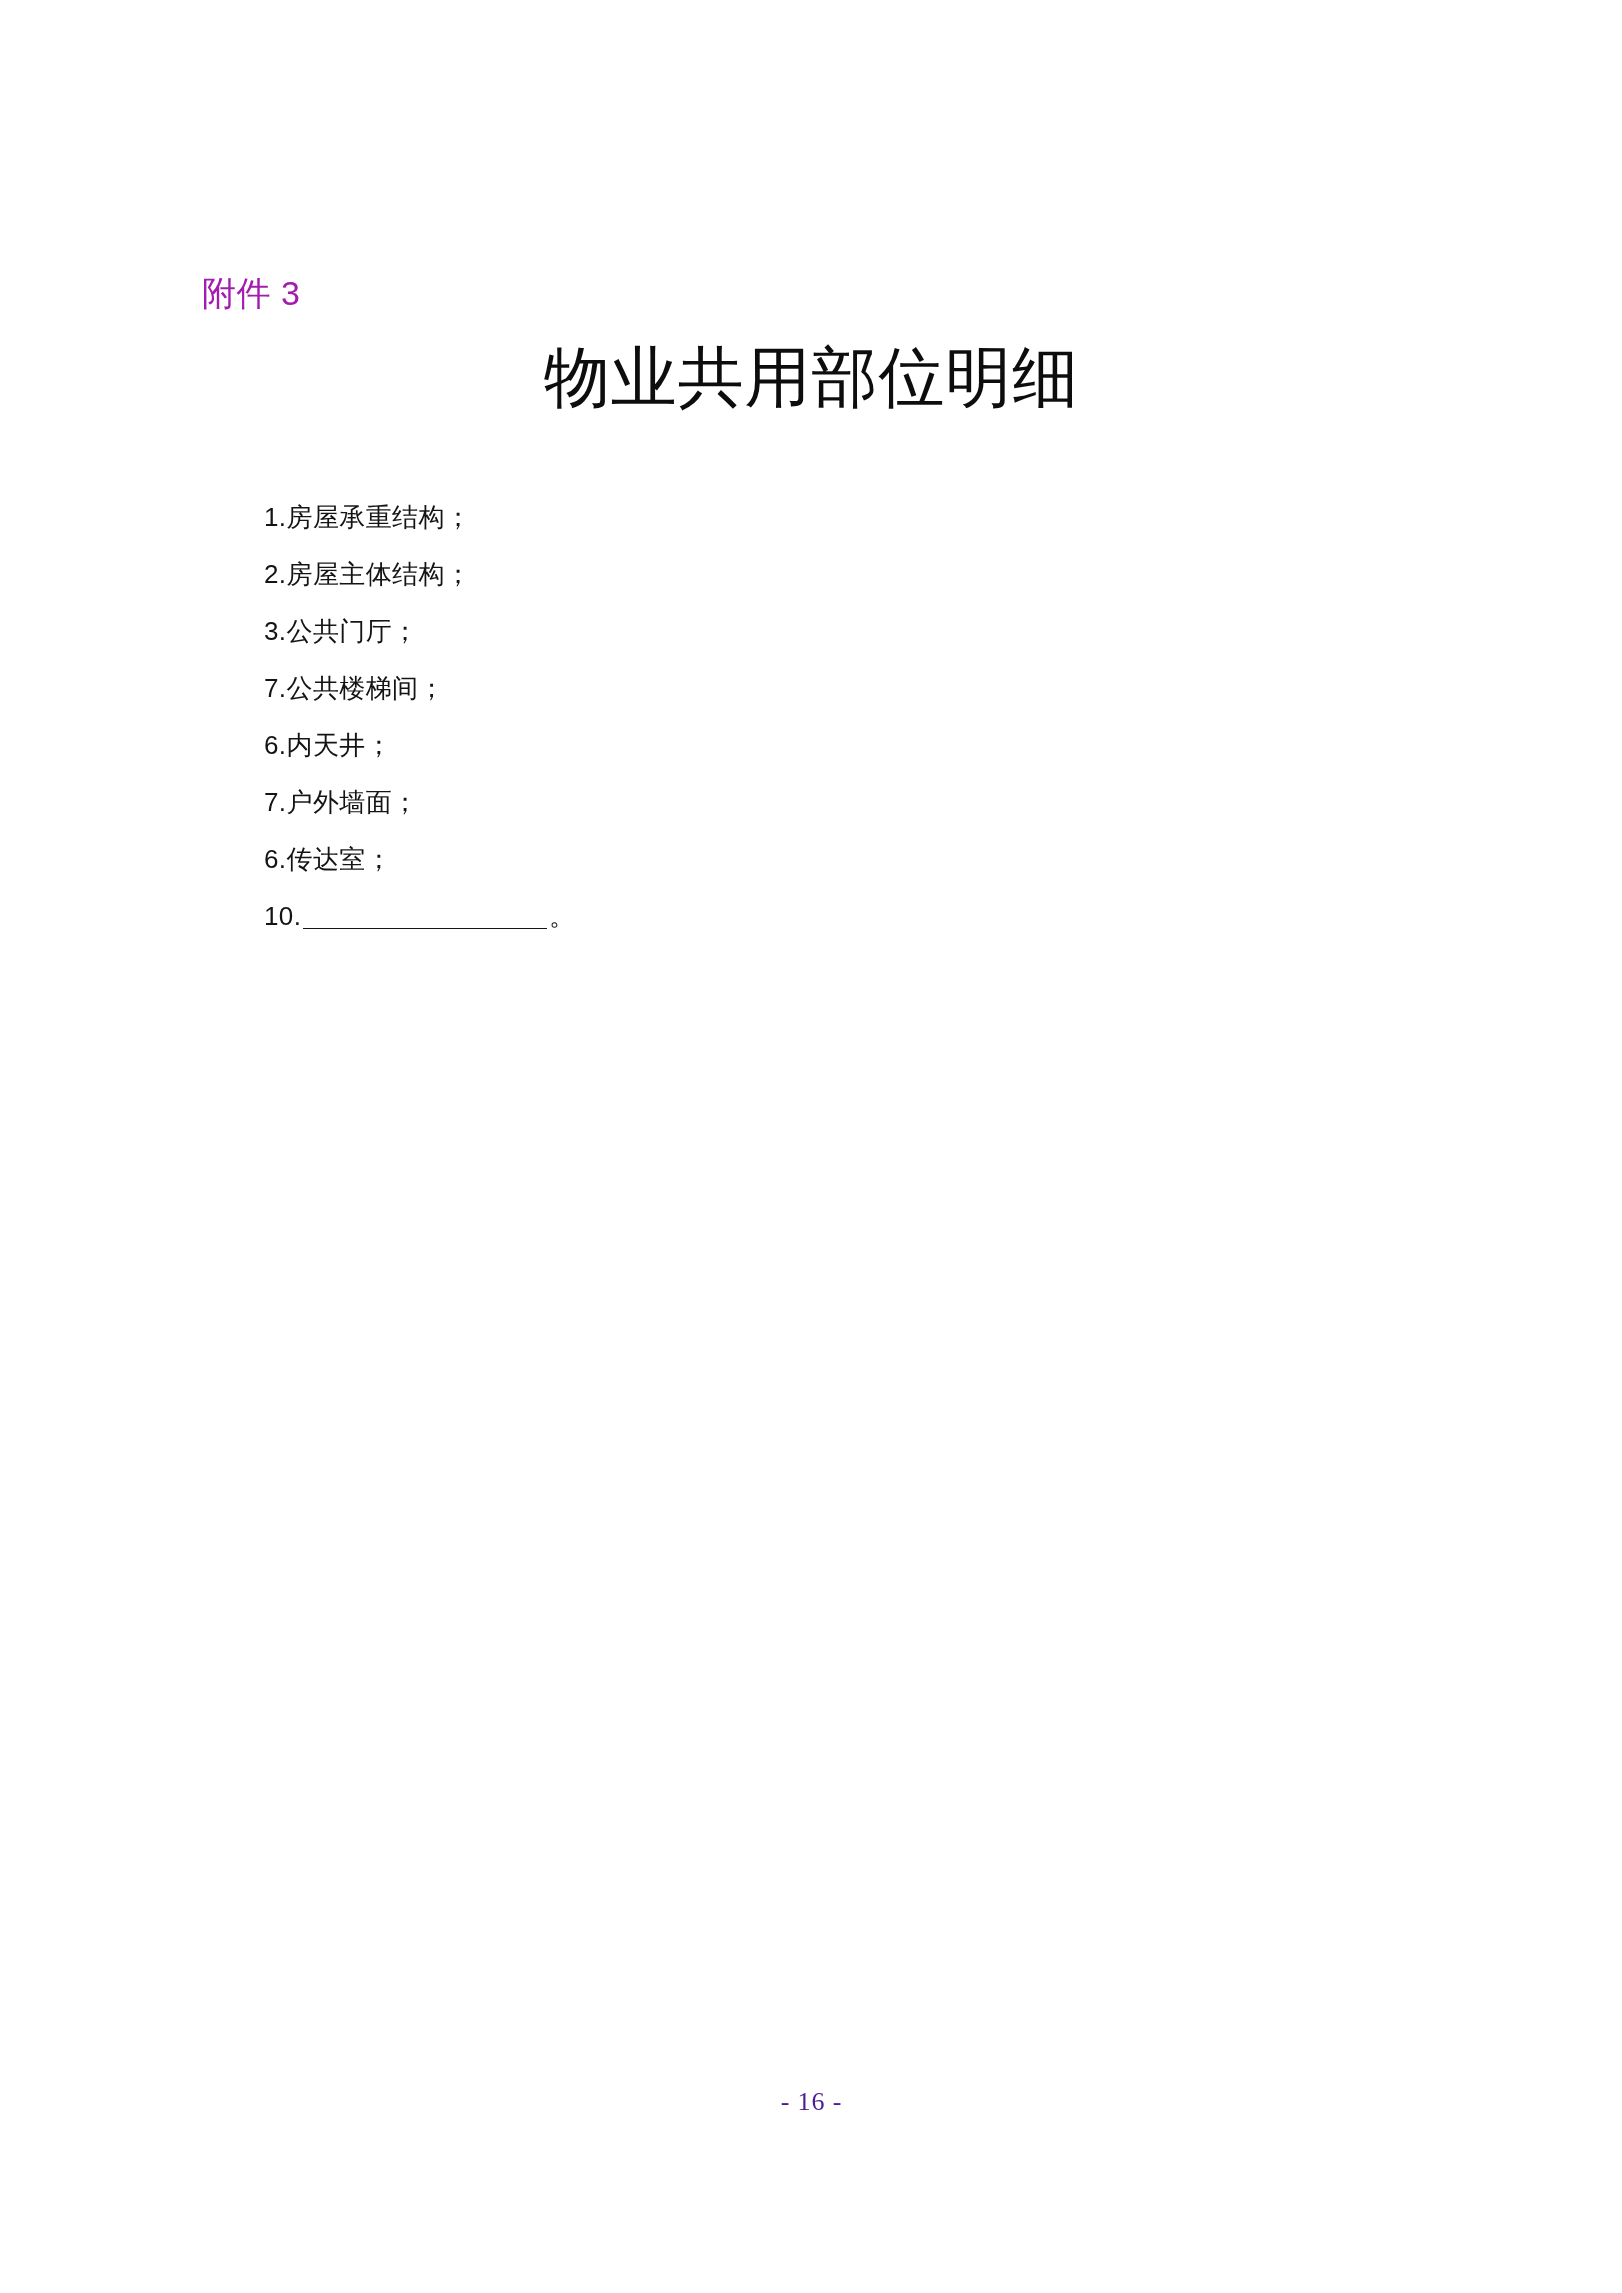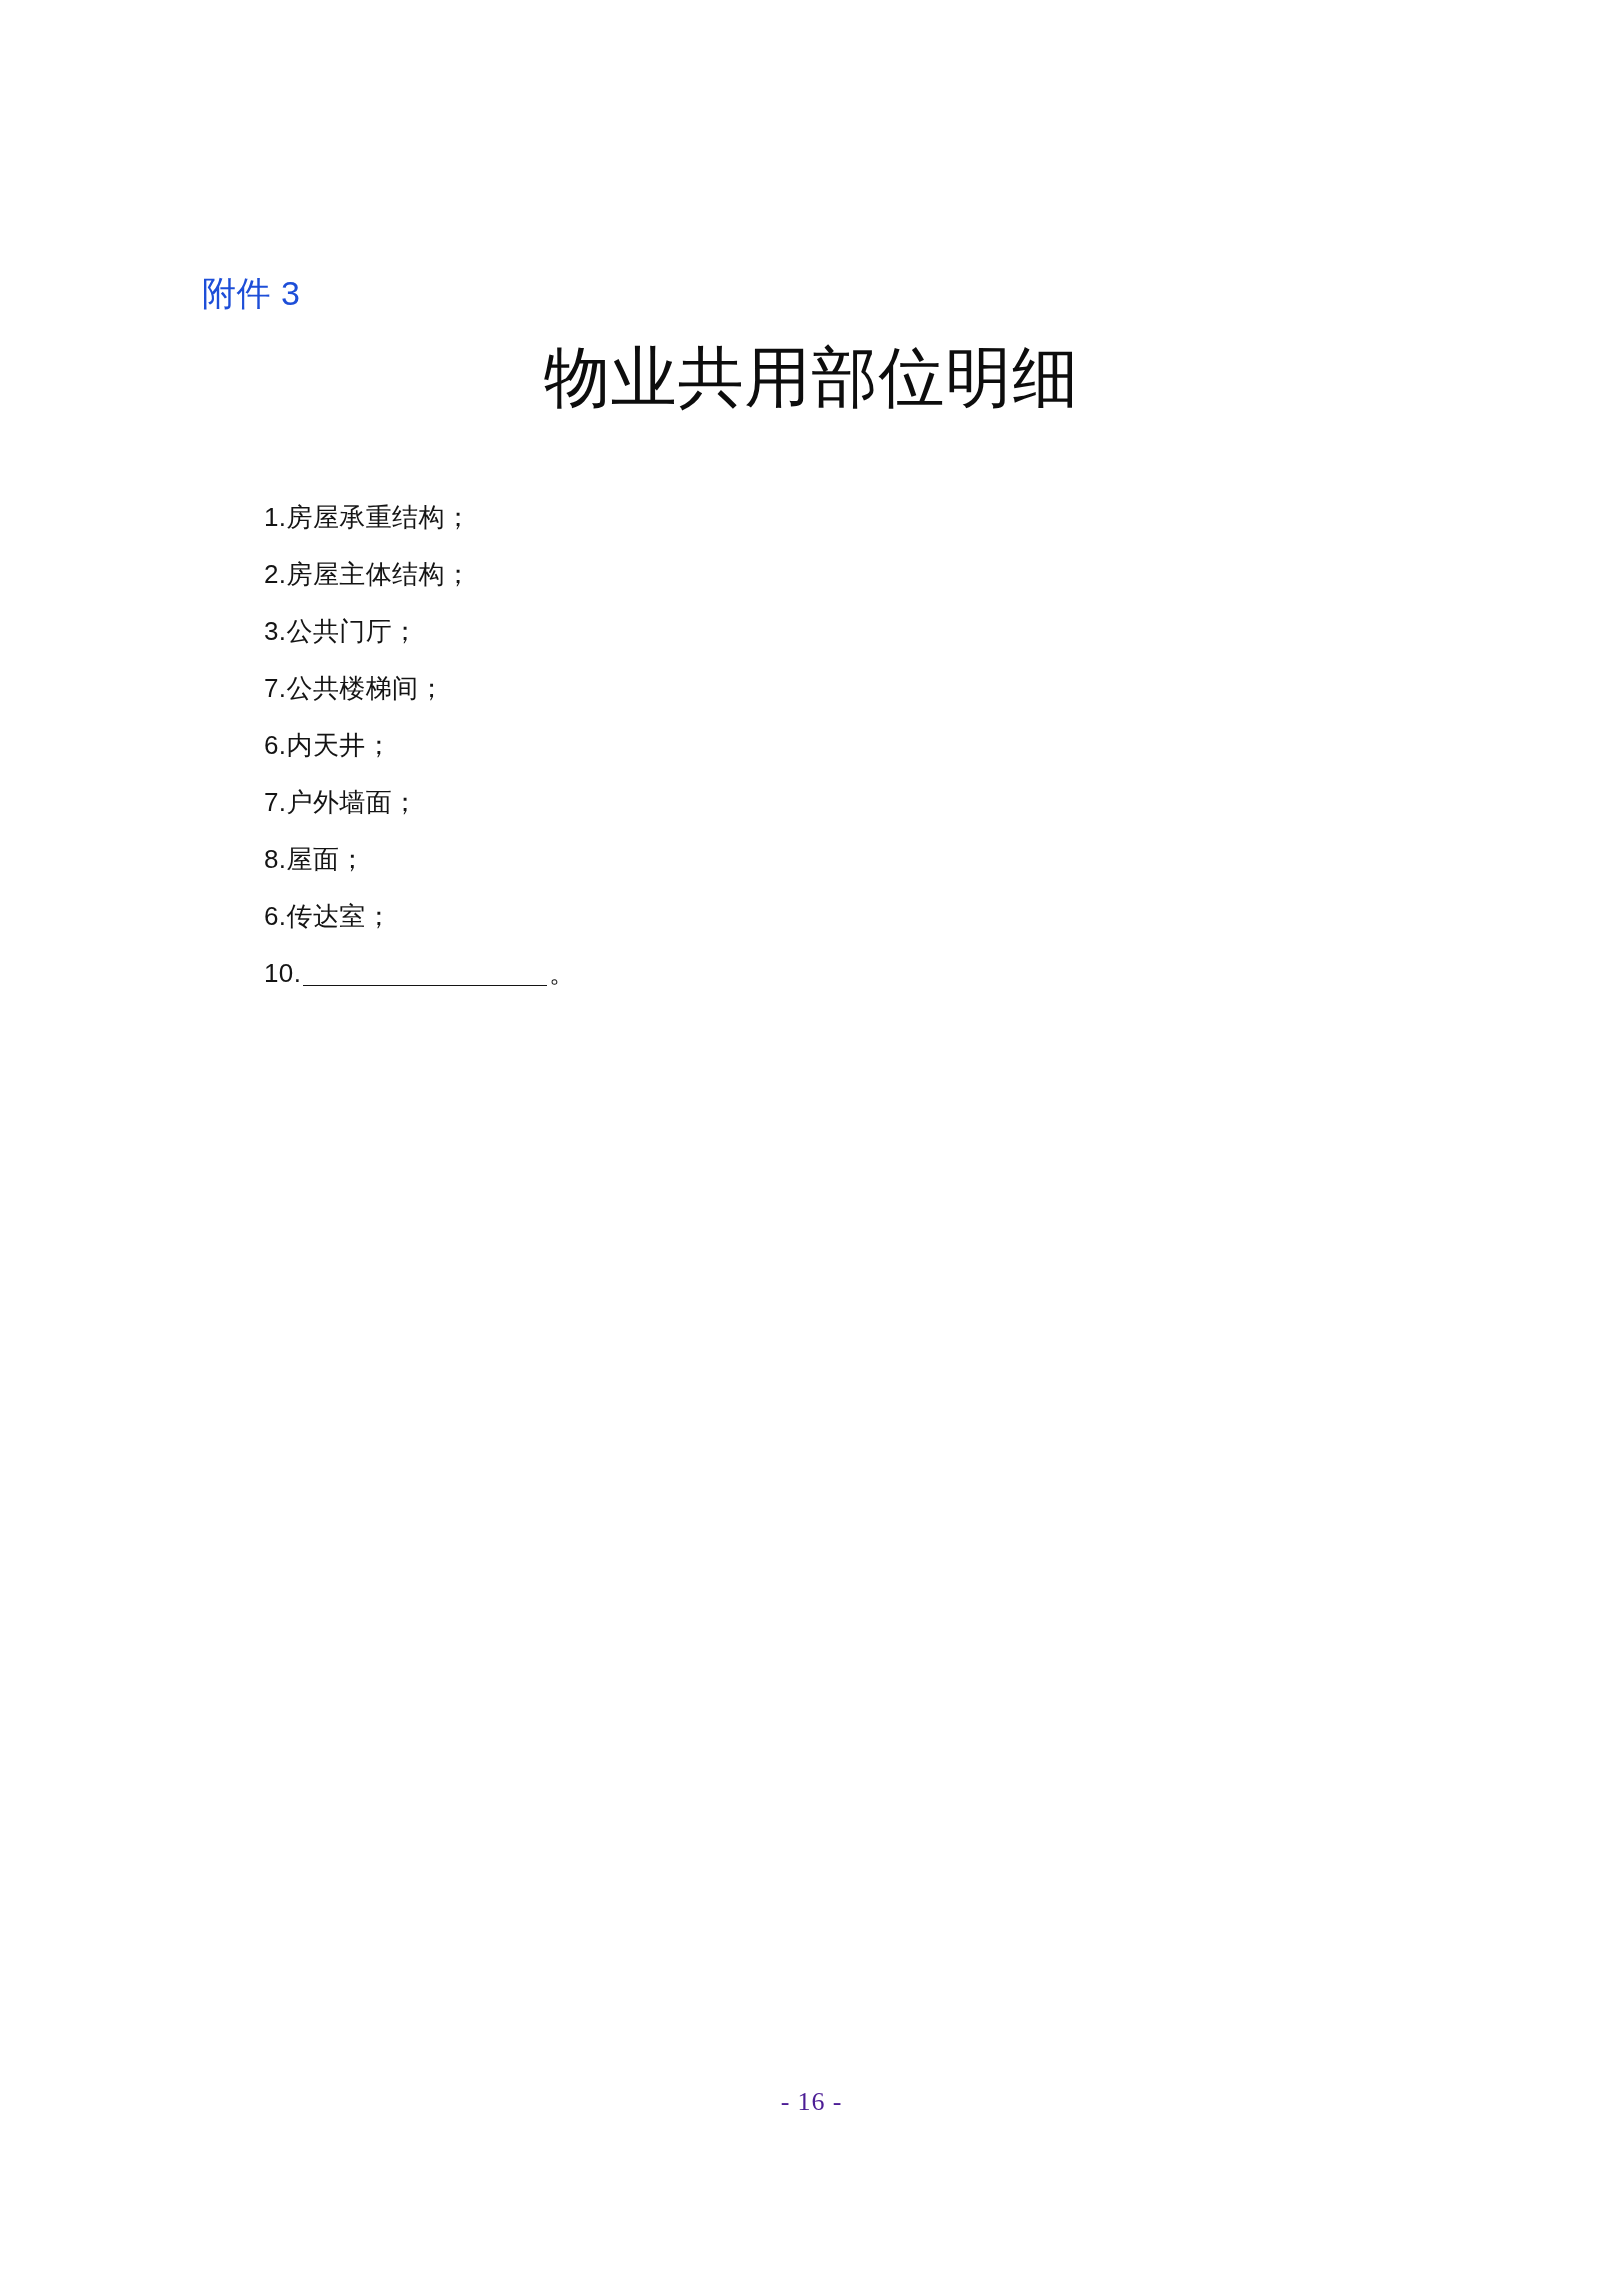--- a/index.html
+++ b/index.html
@@ -21,21 +21,21 @@
     height: 2294px;
     background: #ffffff;
   }
   .attachment-label {
     position: absolute;
     left: 202px;
     top: 273px;
     font-size: 34px;
     line-height: 1.2;
     letter-spacing: 0.5px;
-    color: #1d4ed8;
+    color: #a21caf;
     white-space: nowrap;
   }
   .doc-title {
     position: absolute;
     left: 0;
     top: 335px;
     width: 1623px;
     text-align: center;
     font-size: 66px;
     line-height: 1.3;
@@ -84,21 +84,20 @@
 
   <div class="doc-title">物业共用部位明细</div>
 
   <div class="items">
     <div class="item">1.房屋承重结构；</div>
     <div class="item">2.房屋主体结构；</div>
     <div class="item">3.公共门厅；</div>
     <div class="item">7.公共楼梯间；</div>
     <div class="item">6.内天井；</div>
     <div class="item">7.户外墙面；</div>
-    <div class="item">8.屋面；</div>
     <div class="item">6.传达室；</div>
     <div class="item">
       <span>10.</span><span class="blank-line"></span><span>。</span>
     </div>
   </div>
 
   <div class="page-number">- 16 -</div>
 
 </div>
 

